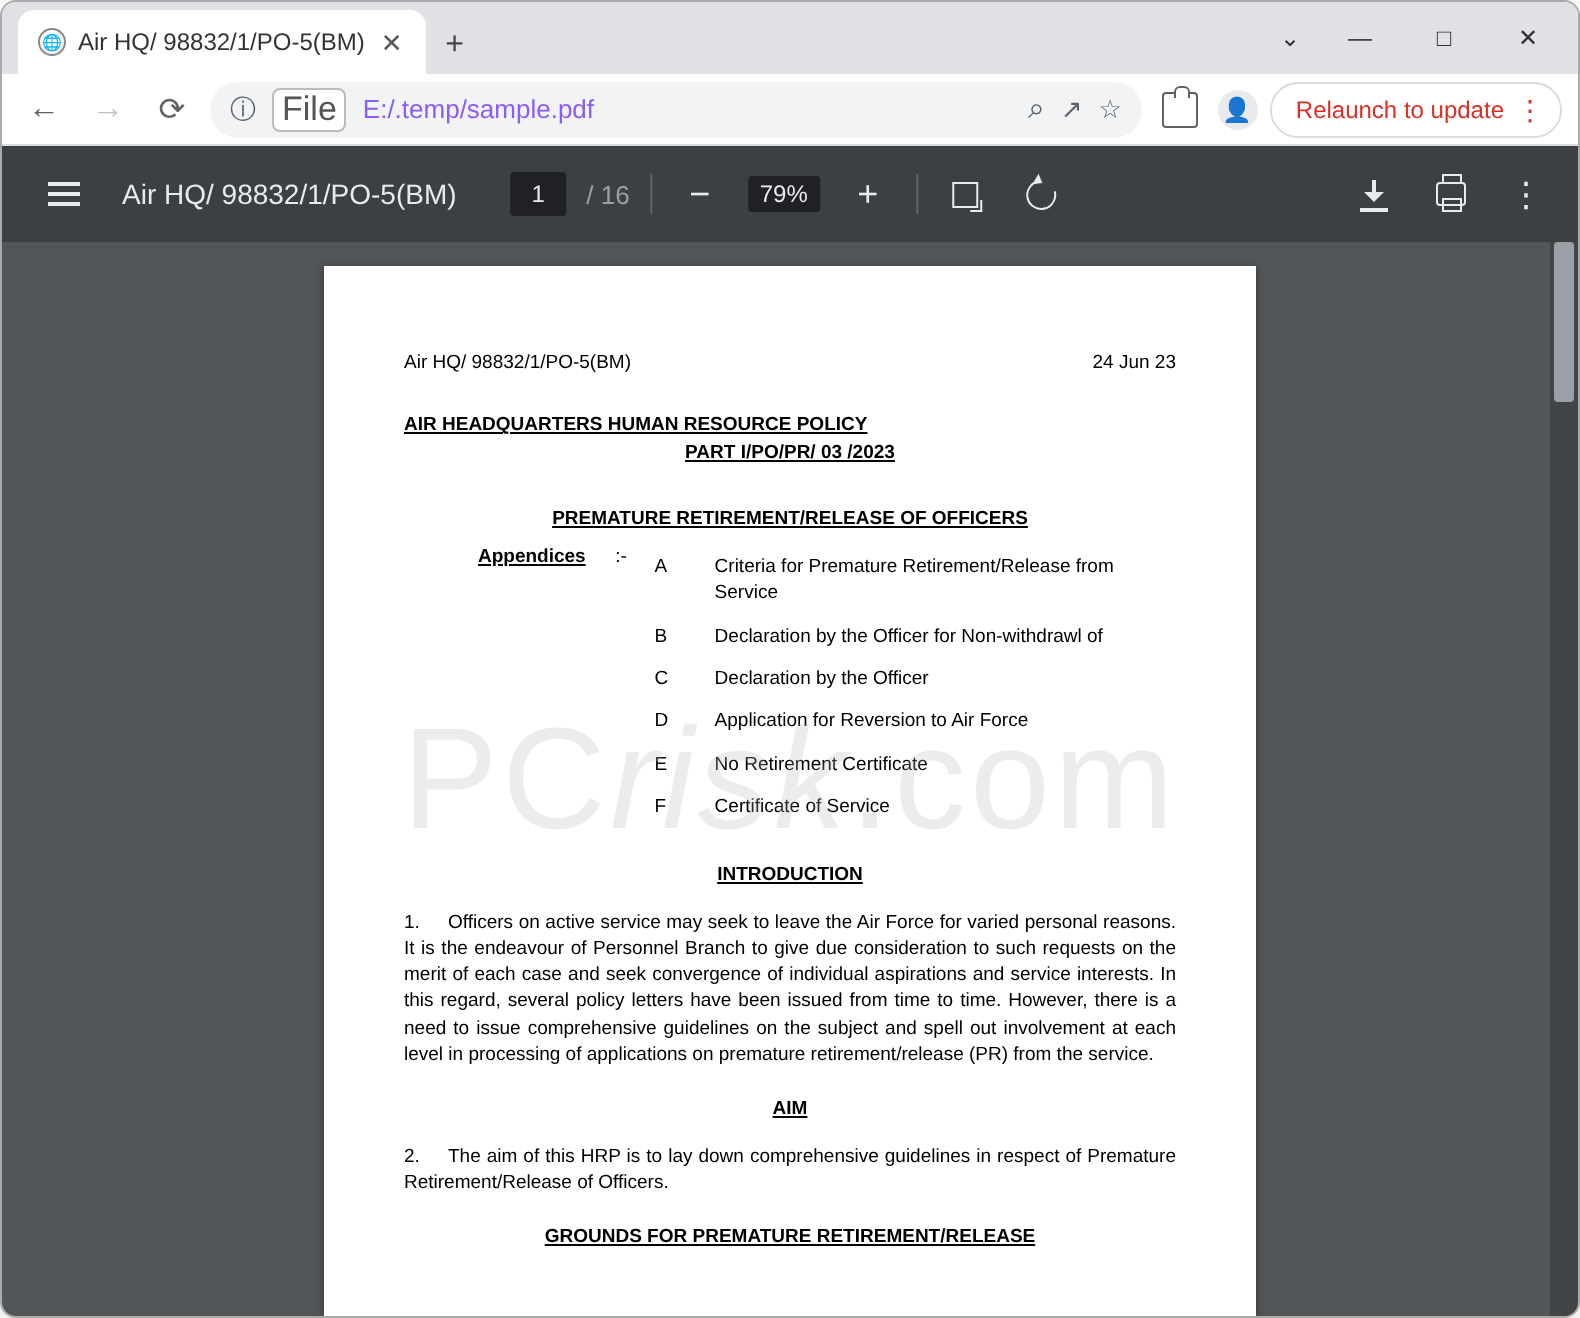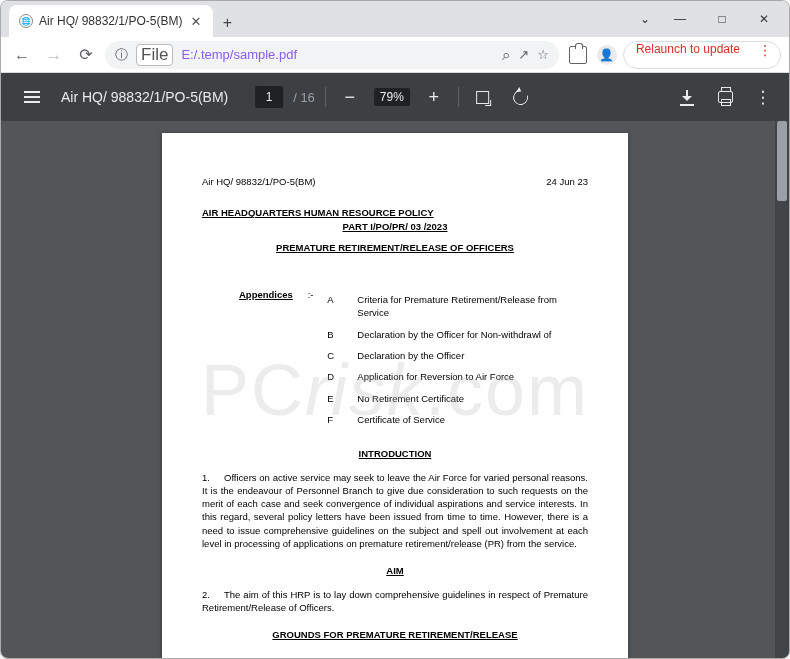--- a/index.html
+++ b/index.html
@@ -24,21 +24,21 @@
 .nav-btn { width: 26px; height: 26px; display: flex; align-items: center; justify-content: center; color: #5f6368; font-size: 16px; border-radius: 50%; }
 .nav-btn.disabled { color: #bdc1c6; }
 .urlbox { flex: 1; height: 28px; background: #f1f3f4; border-radius: 14px; display: flex; align-items: center; padding: 0 10px; font-size: 13px; color: #5f6368; gap: 8px; }
 .urlbox .file-chip { font-size: 17px; border: 1px solid #bbb; border-radius: 4px; padding: 0 4px; color: #555; background: #fff; }
 .urlbox .url-text { flex: 1; color: #8b5cf6; }
 .addrbar .right-icons { display: flex; align-items: center; gap: 6px; }
 .icon-btn { width: 26px; height: 26px; display: flex; align-items: center; justify-content: center; color: #5f6368; font-size: 14px; border-radius: 50%; }
 .ext-square { width: 18px; height: 18px; border: 1.5px solid #5f6368; border-radius: 2px; position: relative; }
 .ext-square::after { content: ""; position: absolute; top: -4px; left: 5px; width: 6px; height: 5px; border: 1.5px solid #5f6368; border-bottom: none; border-radius: 3px 3px 0 0; background: #fff; }
 .avatar { width: 20px; height: 20px; border-radius: 50%; background: #e8eaed; display: flex; align-items: center; justify-content: center; color: #888; font-size: 12px; }
-.relaunch { border: 1px solid #dadce0; border-radius: 14px; height: 28px; display: flex; align-items: flex-start; padding: 0 8px 0 12px; gap: 18px; font-size: 12px; color: #d93025; }
+.relaunch { border: 1px solid #dadce0; border-radius: 14px; height: 28px; display: flex; align-items: center; padding: 0 8px 0 12px; gap: 6px; font-size: 12px; color: #d93025; }
 .relaunch .dots { color: #d93025; font-size: 14px; }
 
 
 .pdfbar { height: 48px; background: #3c4043; display: flex; align-items: center; padding: 0 14px; color: #e8eaed; font-size: 13px; }
 .pdfbar .menu-icon { width: 34px; height: 34px; border-radius: 50%; display: flex; align-items: center; justify-content: center; }
 .menu-lines { width: 16px; height: 12px; border-top: 2px solid #e8eaed; border-bottom: 2px solid #e8eaed; position: relative; }
 .menu-lines::before { content: ""; position: absolute; left: 0; right: 0; top: 3px; height: 2px; background: #e8eaed; }
 .pdfbar .doc-title { margin-left: 12px; font-size: 14px; }
 .pdfbar-center { position: absolute; left: 50%; transform: translateX(-50%); display: flex; align-items: center; gap: 10px; }
 .page-input { background: #202124; border: none; color: #e8eaed; width: 28px; height: 22px; text-align: center; font-size: 12px; border-radius: 2px; }
@@ -62,22 +62,22 @@
 .print-shape::after { content: ""; position: absolute; bottom: -4px; left: 2px; width: 8px; height: 5px; border: 1.5px solid #e8eaed; }
 
 
 .viewer { height: calc(659px - 36px - 36px - 48px - 2px); background: #525659; position: relative; overflow: hidden; display: flex; justify-content: center; padding-top: 12px; }
 .page { width: 466px; background: #fff; box-shadow: 0 1px 4px rgba(0,0,0,0.4); padding: 42px 40px 20px 40px; font-family: Arial, sans-serif; font-size: 9.5px; color: #000; line-height: 1.4; position: relative; }
 .scrollbar { position: absolute; right: 0; top: 0; width: 14px; height: 100%; background: #424548; }
 .scrollbar .thumb { position: absolute; top: 0; left: 2px; width: 10px; height: 80px; background: #9aa0a6; border-radius: 2px; }
 
 .page .hdr-row { display: flex; justify-content: space-between; margin-bottom: 18px; }
 .page .title1 { text-align: left; font-weight: bold; text-decoration: underline; font-size: 9.5px; }
-.page .title2 { text-align: center; font-weight: bold; text-decoration: underline; margin-bottom: 8px; }
-.page .subtitle { text-align: center; font-weight: bold; text-decoration: underline; margin-bottom: 34px; }
+.page .title2 { text-align: center; font-weight: bold; text-decoration: underline; margin-bottom: 20px; }
+.page .subtitle { text-align: center; font-weight: bold; text-decoration: underline; margin-bottom: 6px; }
 .appendices { display: flex; margin-bottom: 16px; }
 .appendices .lbl { font-weight: bold; text-decoration: underline; width: 70px; margin-left: 37px; }
 .appendices .colon { width: 18px; }
 .appendices table td { padding: 3px 0; vertical-align: top; }
 .appendices table td:first-child { width: 28px; }
 .section-hdr { text-align: center; font-weight: bold; text-decoration: underline; margin: 14px 0 10px; }
 .para { text-align: justify; margin-bottom: 10px; }
 .para .num { display: inline-block; width: 22px; }
 
 

